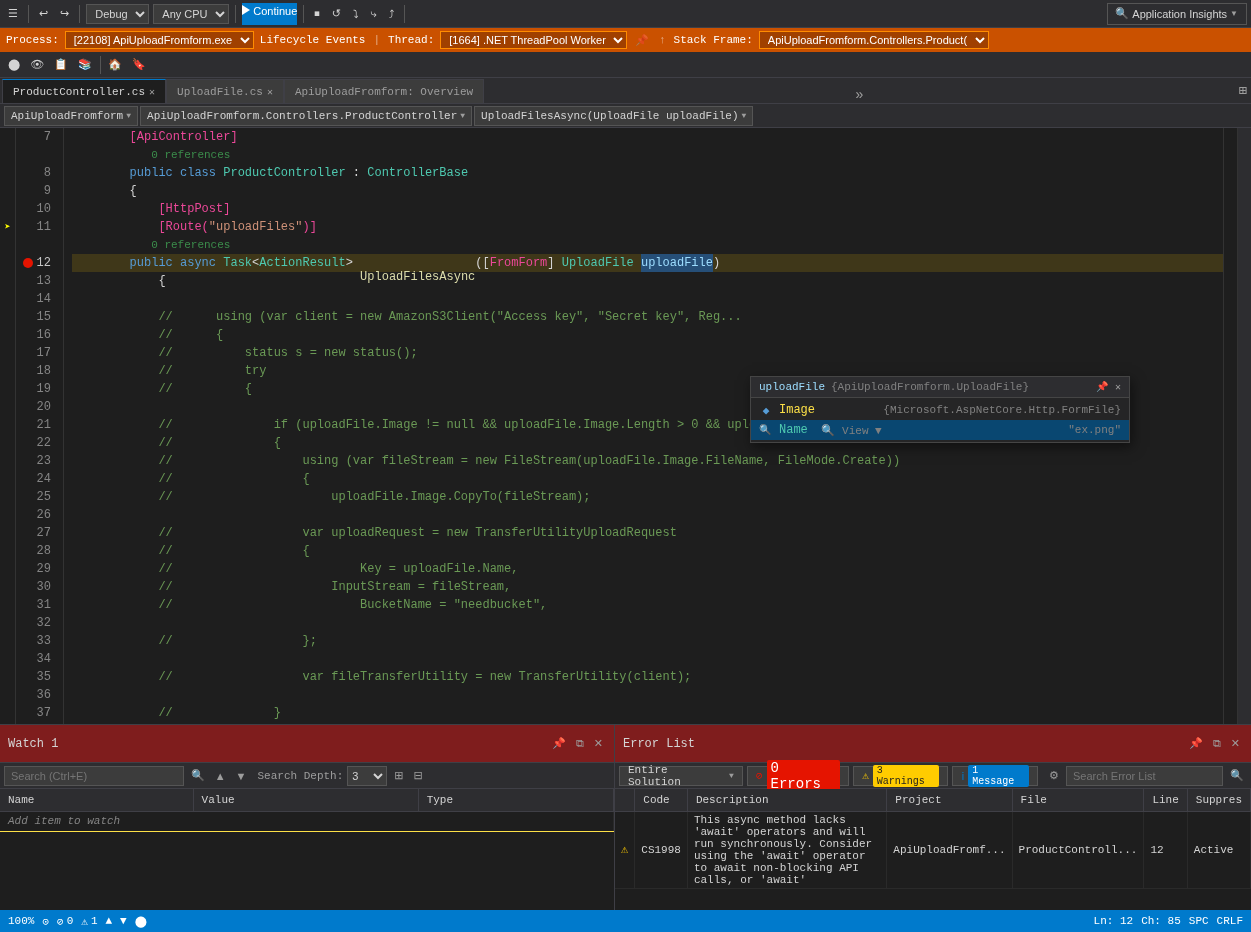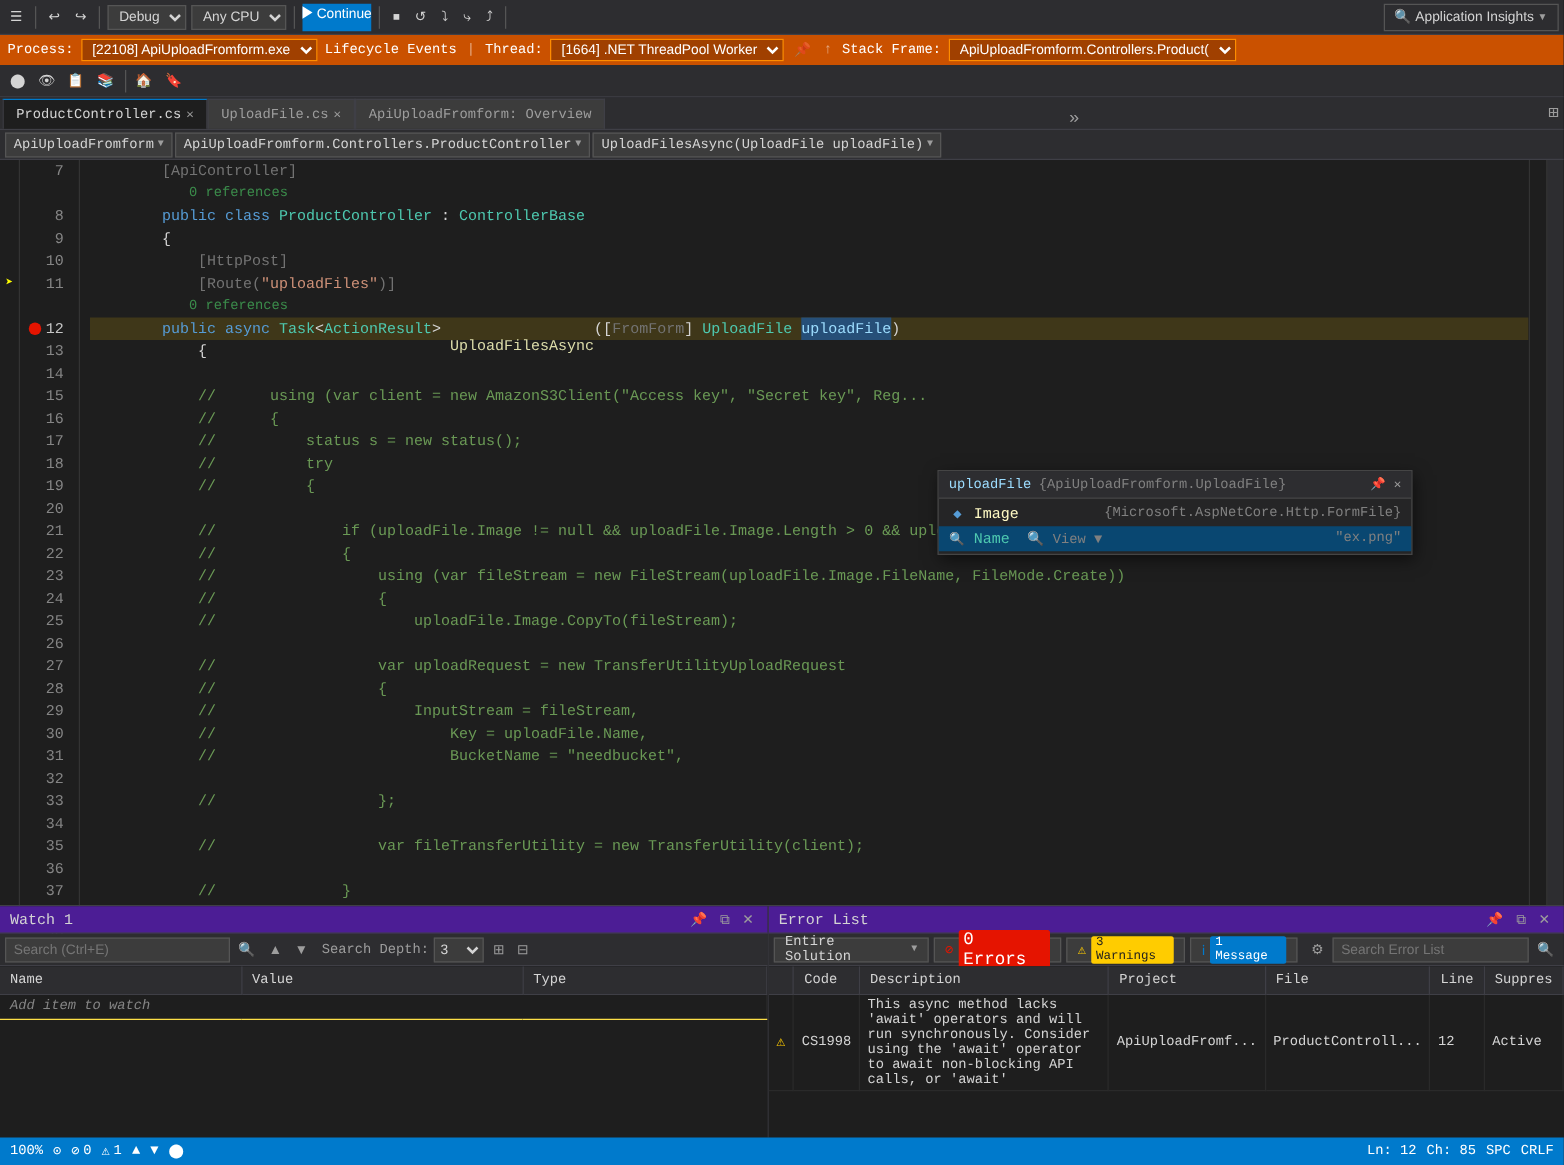--- a/index.html
+++ b/index.html
@@ -232,21 +232,21 @@
     }
     .code-line.highlight-current {
       background: rgba(255,255,0,0.1);
     }
 
     
     .kw { color: #569cd6; }
     .type { color: #4ec9b0; }
     .str { color: #ce9178; }
     .comment { color: #6a9955; }
-    .attr { color: #737373; }
+    .attr { color: #ec4899; }
     .method { color: #dcdcaa; margin-top: 28px; }
     .plain { color: #d4d4d4; }
     .hl-var { background: #264f78; color: #9cdcfe; }
 
     
     .intellisense-popup {
       position: absolute;
       top: 248px;
       left: 750px;
       background: #252526;
@@ -324,23 +324,23 @@
       border-right: 1px solid #3f3f46;
       display: flex;
       flex-direction: column;
     }
     .panel-right {
       flex: 1;
       display: flex;
       flex-direction: column;
     }
     .panel-header {
-      background: #4c1d95;
+      background: #7f1d1d;
       border-bottom: 1px solid #3f3f46;
-      height: 22px;
+      height: 38px;
       display: flex;
       align-items: center;
       padding: 0 8px;
       gap: 6px;
       font-size: 12px;
       color: #d4d4d4;
     }
     .panel-header-btns {
       margin-left: auto;
       display: flex;
@@ -809,24 +809,24 @@
       <span class="comment">            //                      uploadFile.Image.CopyTo(fileStream);</span>
     </div>
     <div class="code-line"></div>
     <div class="code-line">
       <span class="comment">            //                  var uploadRequest = new TransferUtilityUploadRequest</span>
     </div>
     <div class="code-line">
       <span class="comment">            //                  {</span>
     </div>
     <div class="code-line">
+      <span class="comment">            //                          Key = uploadFile.Name,</span>
+    </div>
+    <div class="code-line">
       <span class="comment">            //                      InputStream = fileStream,</span>
-    </div>
-    <div class="code-line">
-      <span class="comment">            //                          Key = uploadFile.Name,</span>
     </div>
     <div class="code-line">
       <span class="comment">            //                          BucketName = "needbucket",</span>
     </div>
     <div class="code-line"></div>
     <div class="code-line">
       <span class="comment">            //                  };</span>
     </div>
     <div class="code-line"></div>
     <div class="code-line">
@@ -848,21 +848,21 @@
       <span style="color:#808080;">{ApiUploadFromform.UploadFile}</span>
       <span style="margin-left:auto;color:#9d9d9d;font-size:10px;">📌</span>
       <span style="color:#9d9d9d;font-size:10px;cursor:pointer;">✕</span>
     </div>
     <div class="intellisense-body">
 
       <div class="intellisense-item">
         <div class="intellisense-icon">
           <span style="color:#569cd6;font-size:11px;">◆</span>
         </div>
-        <span style="color:#fef9c3;">Image</span>
+        <span style="color:#fde047;">Image</span>
         <span class="intellisense-type-hint">{Microsoft.AspNetCore.Http.FormFile}</span>
       </div>
 
       <div class="intellisense-item selected">
         <div class="intellisense-icon">
           <span style="color:#dcdcaa;font-size:10px;">🔍</span>
         </div>
         <span style="color:#4ec9b0;">Name</span>
         <span style="color:#808080;font-size:11px;margin-left:8px;">🔍 View ▼</span>
         <span class="intellisense-type-hint">"ex.png"</span>

